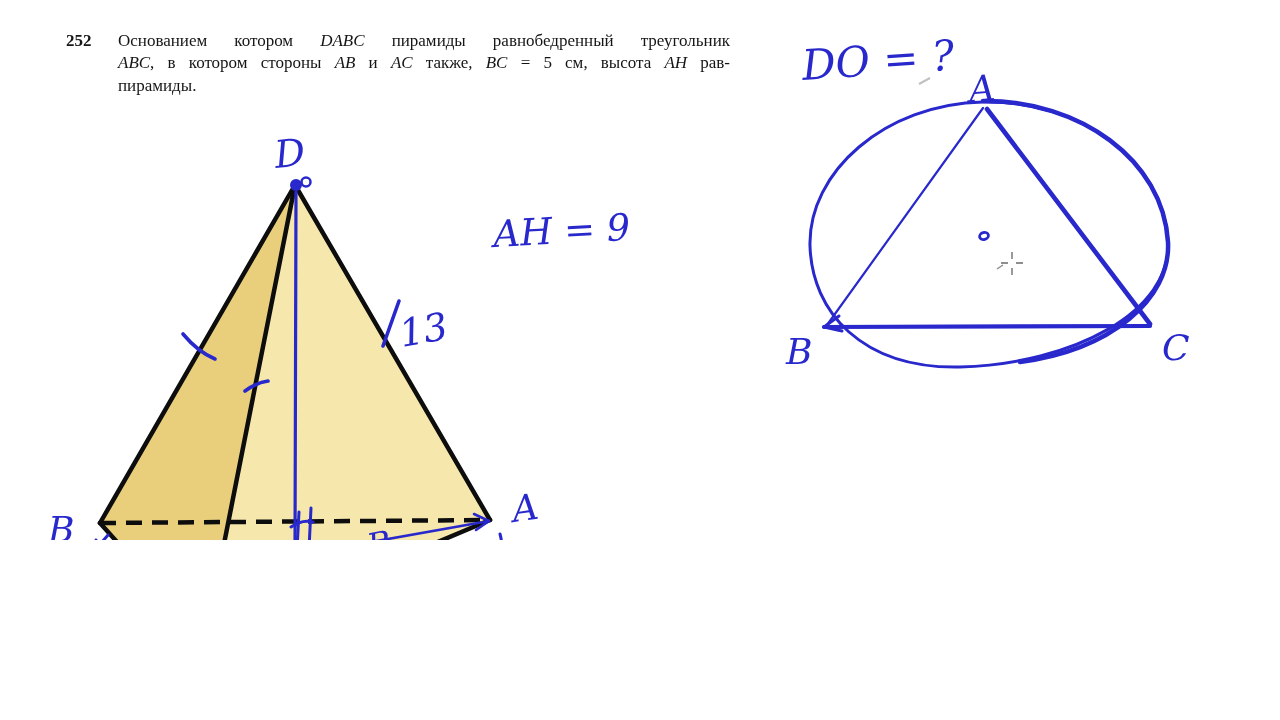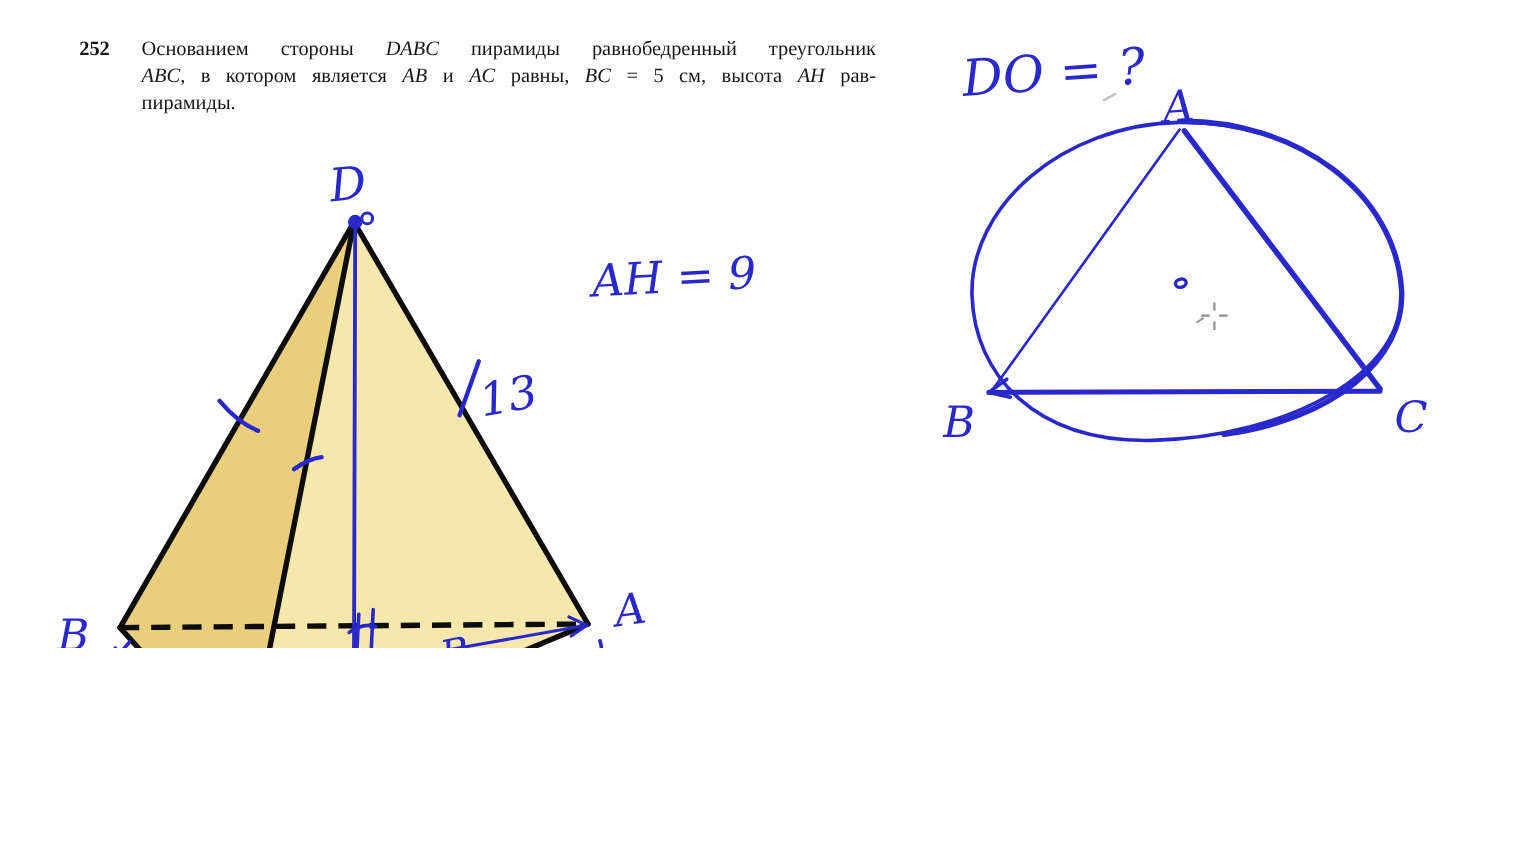--- a/index.html
+++ b/index.html
@@ -15,22 +15,22 @@
   svg text{font-family:"DejaVu Serif",serif;font-style:italic;fill:#2828cc;}
 </style>
 </head>
 <body>
 
 <div class="stage">
 
   <div class="problem">
     <span class="pnum">252</span>
     <div class="ptext">
-      <div class="pline"><span>Основанием стороны </span><span class="var">DABC</span><span> пирамиды равнобедренный треугольник</span></div>
-      <div class="pline"><span class="var">ABC</span><span>, в котором является </span><span class="var">AB</span><span> и </span><span class="var">AC</span><span> равны, </span><span class="var">BC</span><span> = 5 см, высота </span><span class="var">AH</span><span> рав-</span></div>
+      <div class="pline"><span>Основанием котором </span><span class="var">DABC</span><span> пирамиды равнобедренный треугольник</span></div>
+      <div class="pline"><span class="var">ABC</span><span>, в котором стороны </span><span class="var">AB</span><span> и </span><span class="var">AC</span><span> также, </span><span class="var">BC</span><span> = 5 см, высота </span><span class="var">AH</span><span> рав-</span></div>
       <div class="pline last"><span>пирамиды.</span></div>
     </div>
   </div>
 
   <svg width="1280" height="720" viewBox="0 0 1280 720">
     <defs>
       <linearGradient id="stripGrad" x1="0" y1="0" x2="0" y2="1">
         <stop offset="0" stop-color="#fcfcfc"></stop>
           <stop offset="1" stop-color="#ebebeb"></stop>
       </linearGradient>

